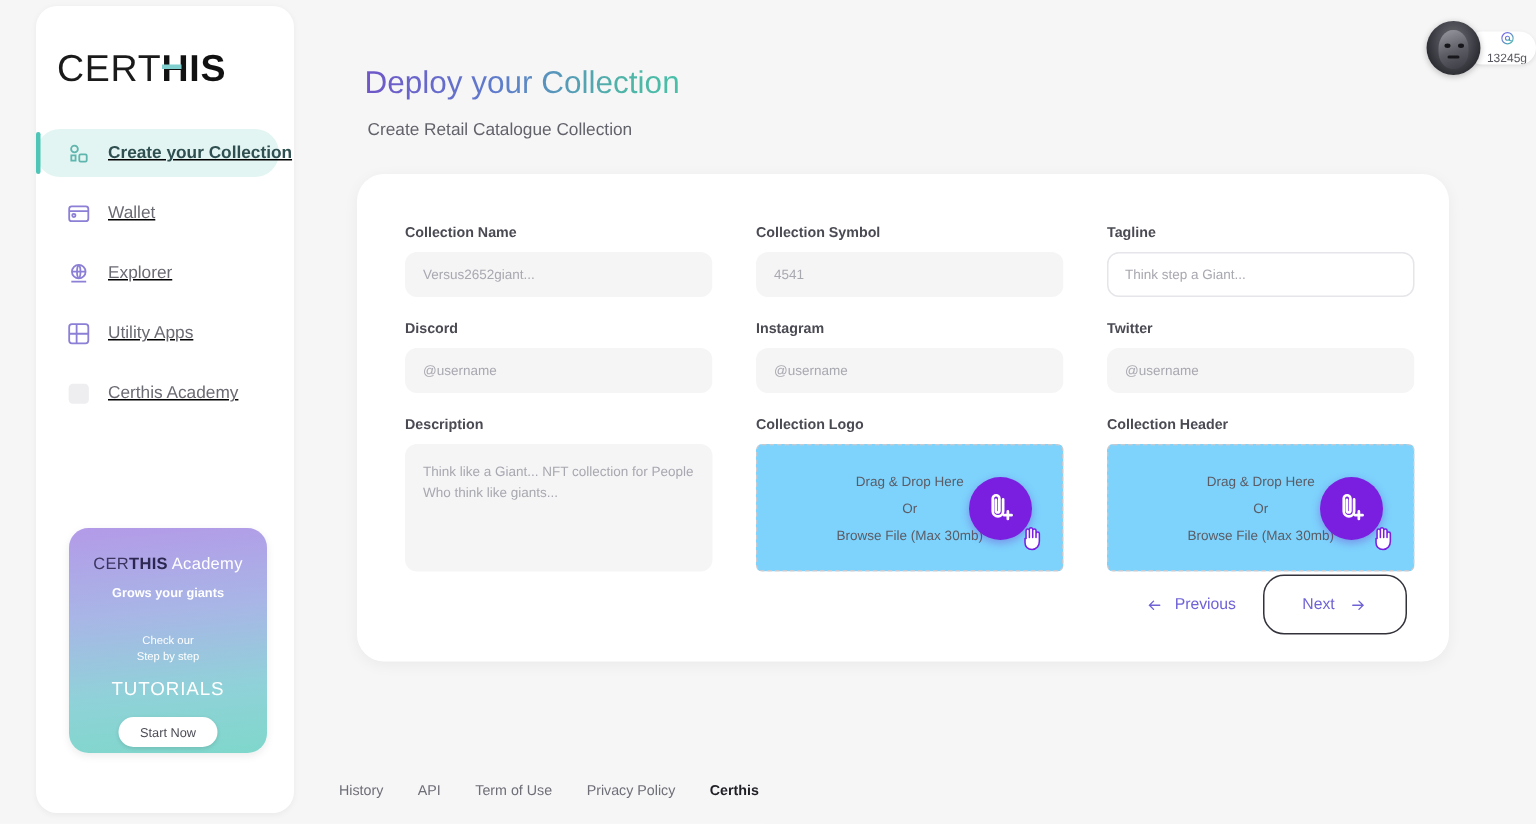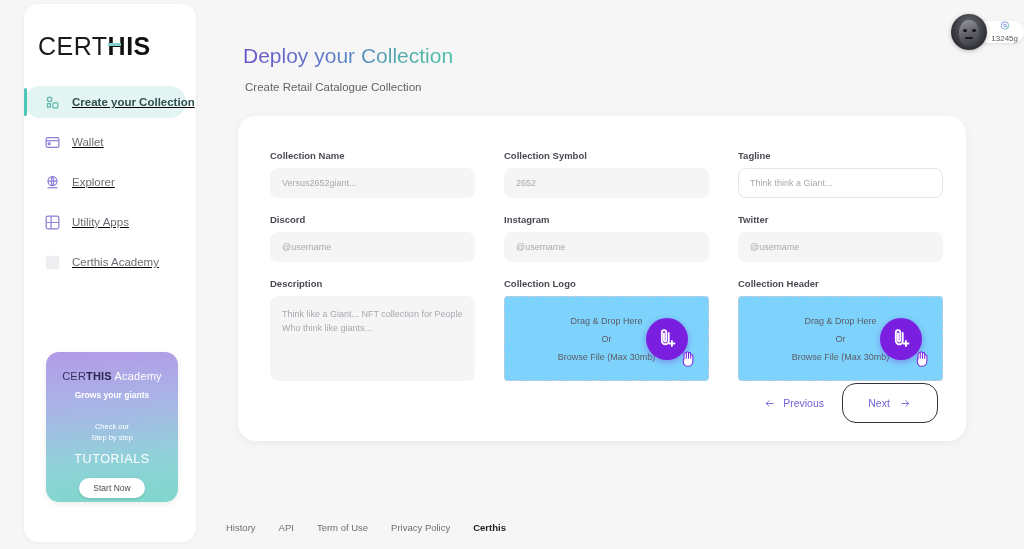--- a/index.html
+++ b/index.html
@@ -304,26 +304,26 @@
 
     <div class="grid">
 
       <div class="field">
         <span class="field-label">Collection Name</span>
         <div class="inp">Versus2652giant...</div>
       </div>
 
       <div class="field">
         <span class="field-label">Collection Symbol</span>
-        <div class="inp">2652</div>
+        <div class="inp">4541</div>
       </div>
 
       <div class="field">
         <span class="field-label">Tagline</span>
-        <div class="inp outlined">Think think a Giant...</div>
+        <div class="inp outlined">Think step a Giant...</div>
       </div>
 
       <div class="field">
         <span class="field-label">Discord</span>
         <div class="inp">@username</div>
       </div>
 
       <div class="field">
         <span class="field-label">Instagram</span>
         <div class="inp">@username</div>

